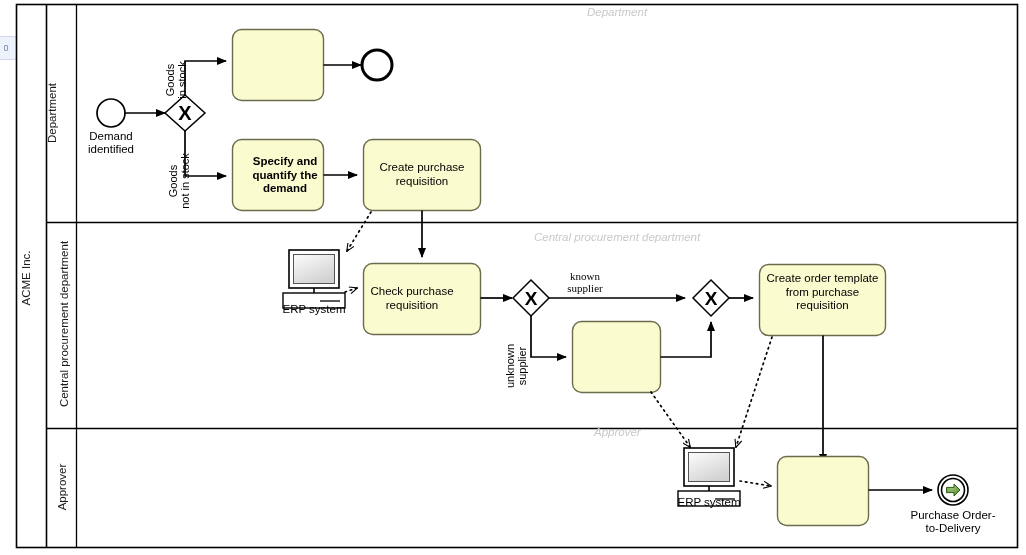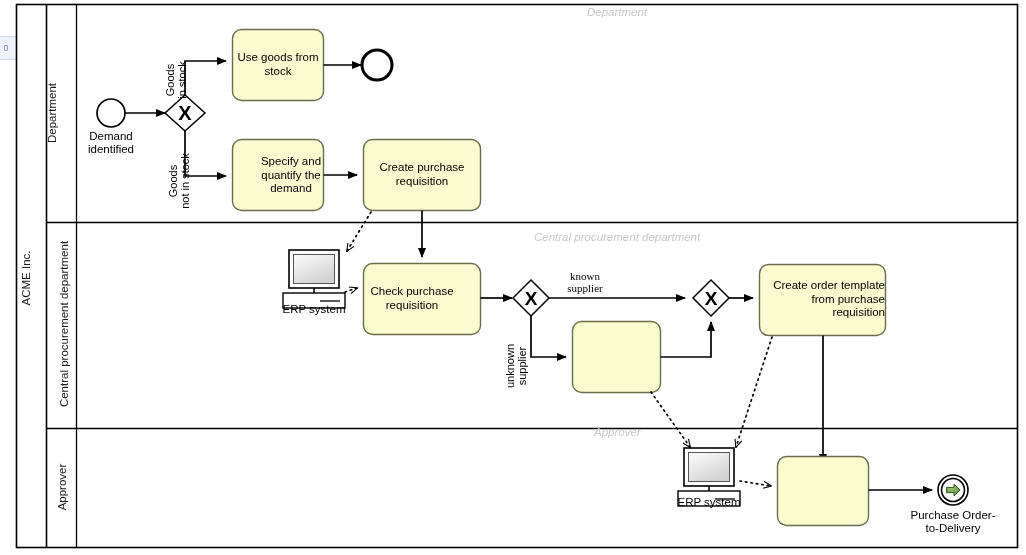--- a/index.html
+++ b/index.html
@@ -173,30 +173,28 @@
 
   <div class="lane-wm" style="left:587px;top:6px;">Department</div>
   <div class="lane-wm" style="left:534px;top:231px;">Central procurement department</div>
   <div class="lane-wm" style="left:594px;top:426px;">Approver</div>
 
   <div class="lbl" style="left:71px;top:130px;width:80px;">Demand
 identified</div>
   <div class="lbl" style="left:893px;top:509px;width:120px;">Purchase Order-
 to-Delivery</div>
 
-  <div class="lbl task-lbl" style="left:233px;top:51px;width:90px;">Use goods from
-stock</div>
-  <div class="lbl task-lbl" style="left:239px;top:155px;width:104px;">Specify and
+  <div class="lbl task-lbl" style="left:233px;top:155px;width:104px;font-weight:bold;">Specify and
 quantify the
 demand</div>
   <div class="lbl task-lbl" style="left:364px;top:161px;width:116px;text-align:center;">Create purchase
 requisition</div>
   <div class="lbl task-lbl" style="left:364px;top:285px;width:96px;">Check purchase
 requisition</div>
-  <div class="lbl task-lbl" style="left:760px;top:279px;width:125px;text-align:right;">Create order template
+  <div class="lbl task-lbl" style="left:760px;top:272px;width:125px;">Create order template
 from purchase
 requisition</div>
 
   <div class="lbl" style="left:264px;top:303px;width:100px;">ERP system</div>
   <div class="lbl" style="left:659px;top:496px;width:100px;">ERP system</div>
 
   <div class="lbl flow-lbl" style="left:131px;top:68px;width:90px;transform:rotate(-90deg);">Goods
 in stock</div>
   <div class="lbl flow-lbl" style="left:129px;top:169px;width:100px;transform:rotate(-90deg);">Goods
 not in stock</div>

